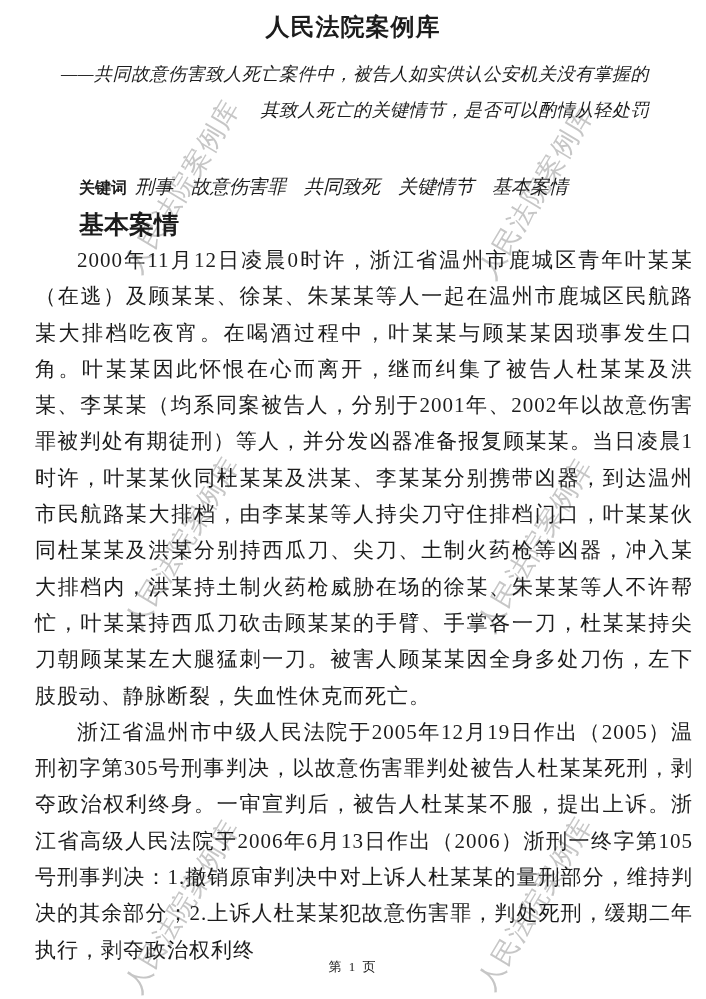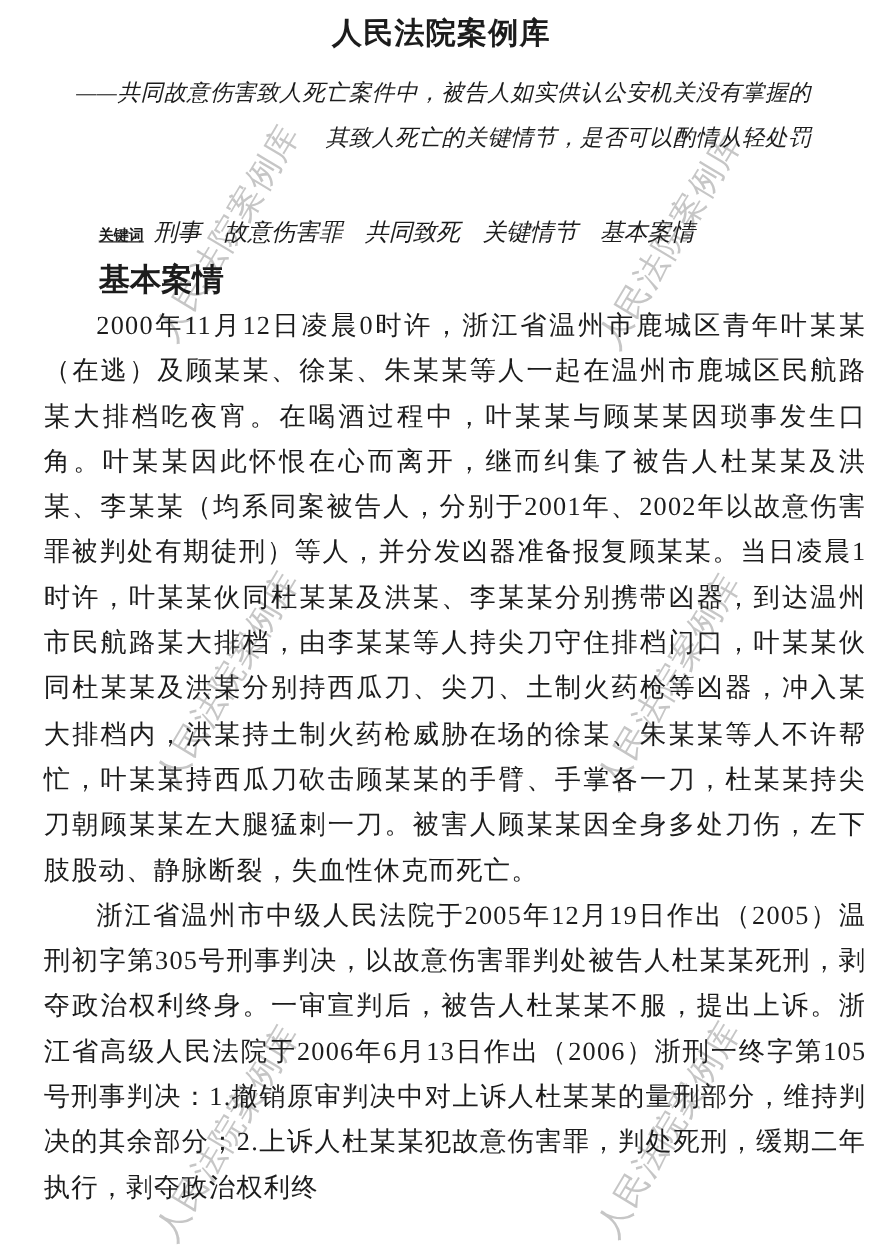--- a/index.html
+++ b/index.html
@@ -54,23 +54,22 @@
   .keywords-line {
     margin-top: 41px;
     padding-left: 44px;
     font-size: 19px;
     line-height: 36px;
     white-space: nowrap;
   }
   .kw-label {
     font-family: "Liberation Sans", "DejaVu Sans", sans-serif;
     font-weight: 700;
-    font-size: 12px;
+    font-size: 16px;
     margin-right: 8px;
-    text-decoration: underline;
   }
   .kw-item {
     font-style: italic;
     margin-right: 18px;
   }
   .section-heading {
     padding-left: 44px;
     font-family: "Liberation Sans", "DejaVu Sans", sans-serif;
     font-weight: 700;
     font-size: 25px;
@@ -123,14 +122,15 @@
 
       <div class="section-heading">基本案情</div>
 
       <p class="para">2000年11月12日凌晨0时许，浙江省温州市鹿城区青年叶某某（在逃）及顾某某、徐某、朱某某等人一起在温州市鹿城区民航路某大排档吃夜宵。在喝酒过程中，叶某某与顾某某因琐事发生口角。叶某某因此怀恨在心而离开，继而纠集了被告人杜某某及洪某、李某某（均系同案被告人，分别于2001年、2002年以故意伤害罪被判处有期徒刑）等人，并分发凶器准备报复顾某某。当日凌晨1时许，叶某某伙同杜某某及洪某、李某某分别携带凶器，到达温州市民航路某大排档，由李某某等人持尖刀守住排档门口，叶某某伙同杜某某及洪某分别持西瓜刀、尖刀、土制火药枪等凶器，冲入某大排档内，洪某持土制火药枪威胁在场的徐某、朱某某等人不许帮忙，叶某某持西瓜刀砍击顾某某的手臂、手掌各一刀，杜某某持尖刀朝顾某某左大腿猛刺一刀。被害人顾某某因全身多处刀伤，左下肢股动、静脉断裂，失血性休克而死亡。</p>
       <p class="para">浙江省温州市中级人民法院于2005年12月19日作出（2005）温刑初字第305号刑事判决，以故意伤害罪判处被告人杜某某死刑，剥夺政治权利终身。一审宣判后，被告人杜某某不服，提出上诉。浙江省高级人民法院于2006年6月13日作出（2006）浙刑一终字第105号刑事判决：1.撤销原审判决中对上诉人杜某某的量刑部分，维持判决的其余部分；2.上诉人杜某某犯故意伤害罪，判处死刑，缓期二年执行，剥夺政治权利终</p>
 
     </div>
 
   </div>
 
+  <div class="page-footer">第 1 页</div>
 
 </div>
 
 </body></html>

